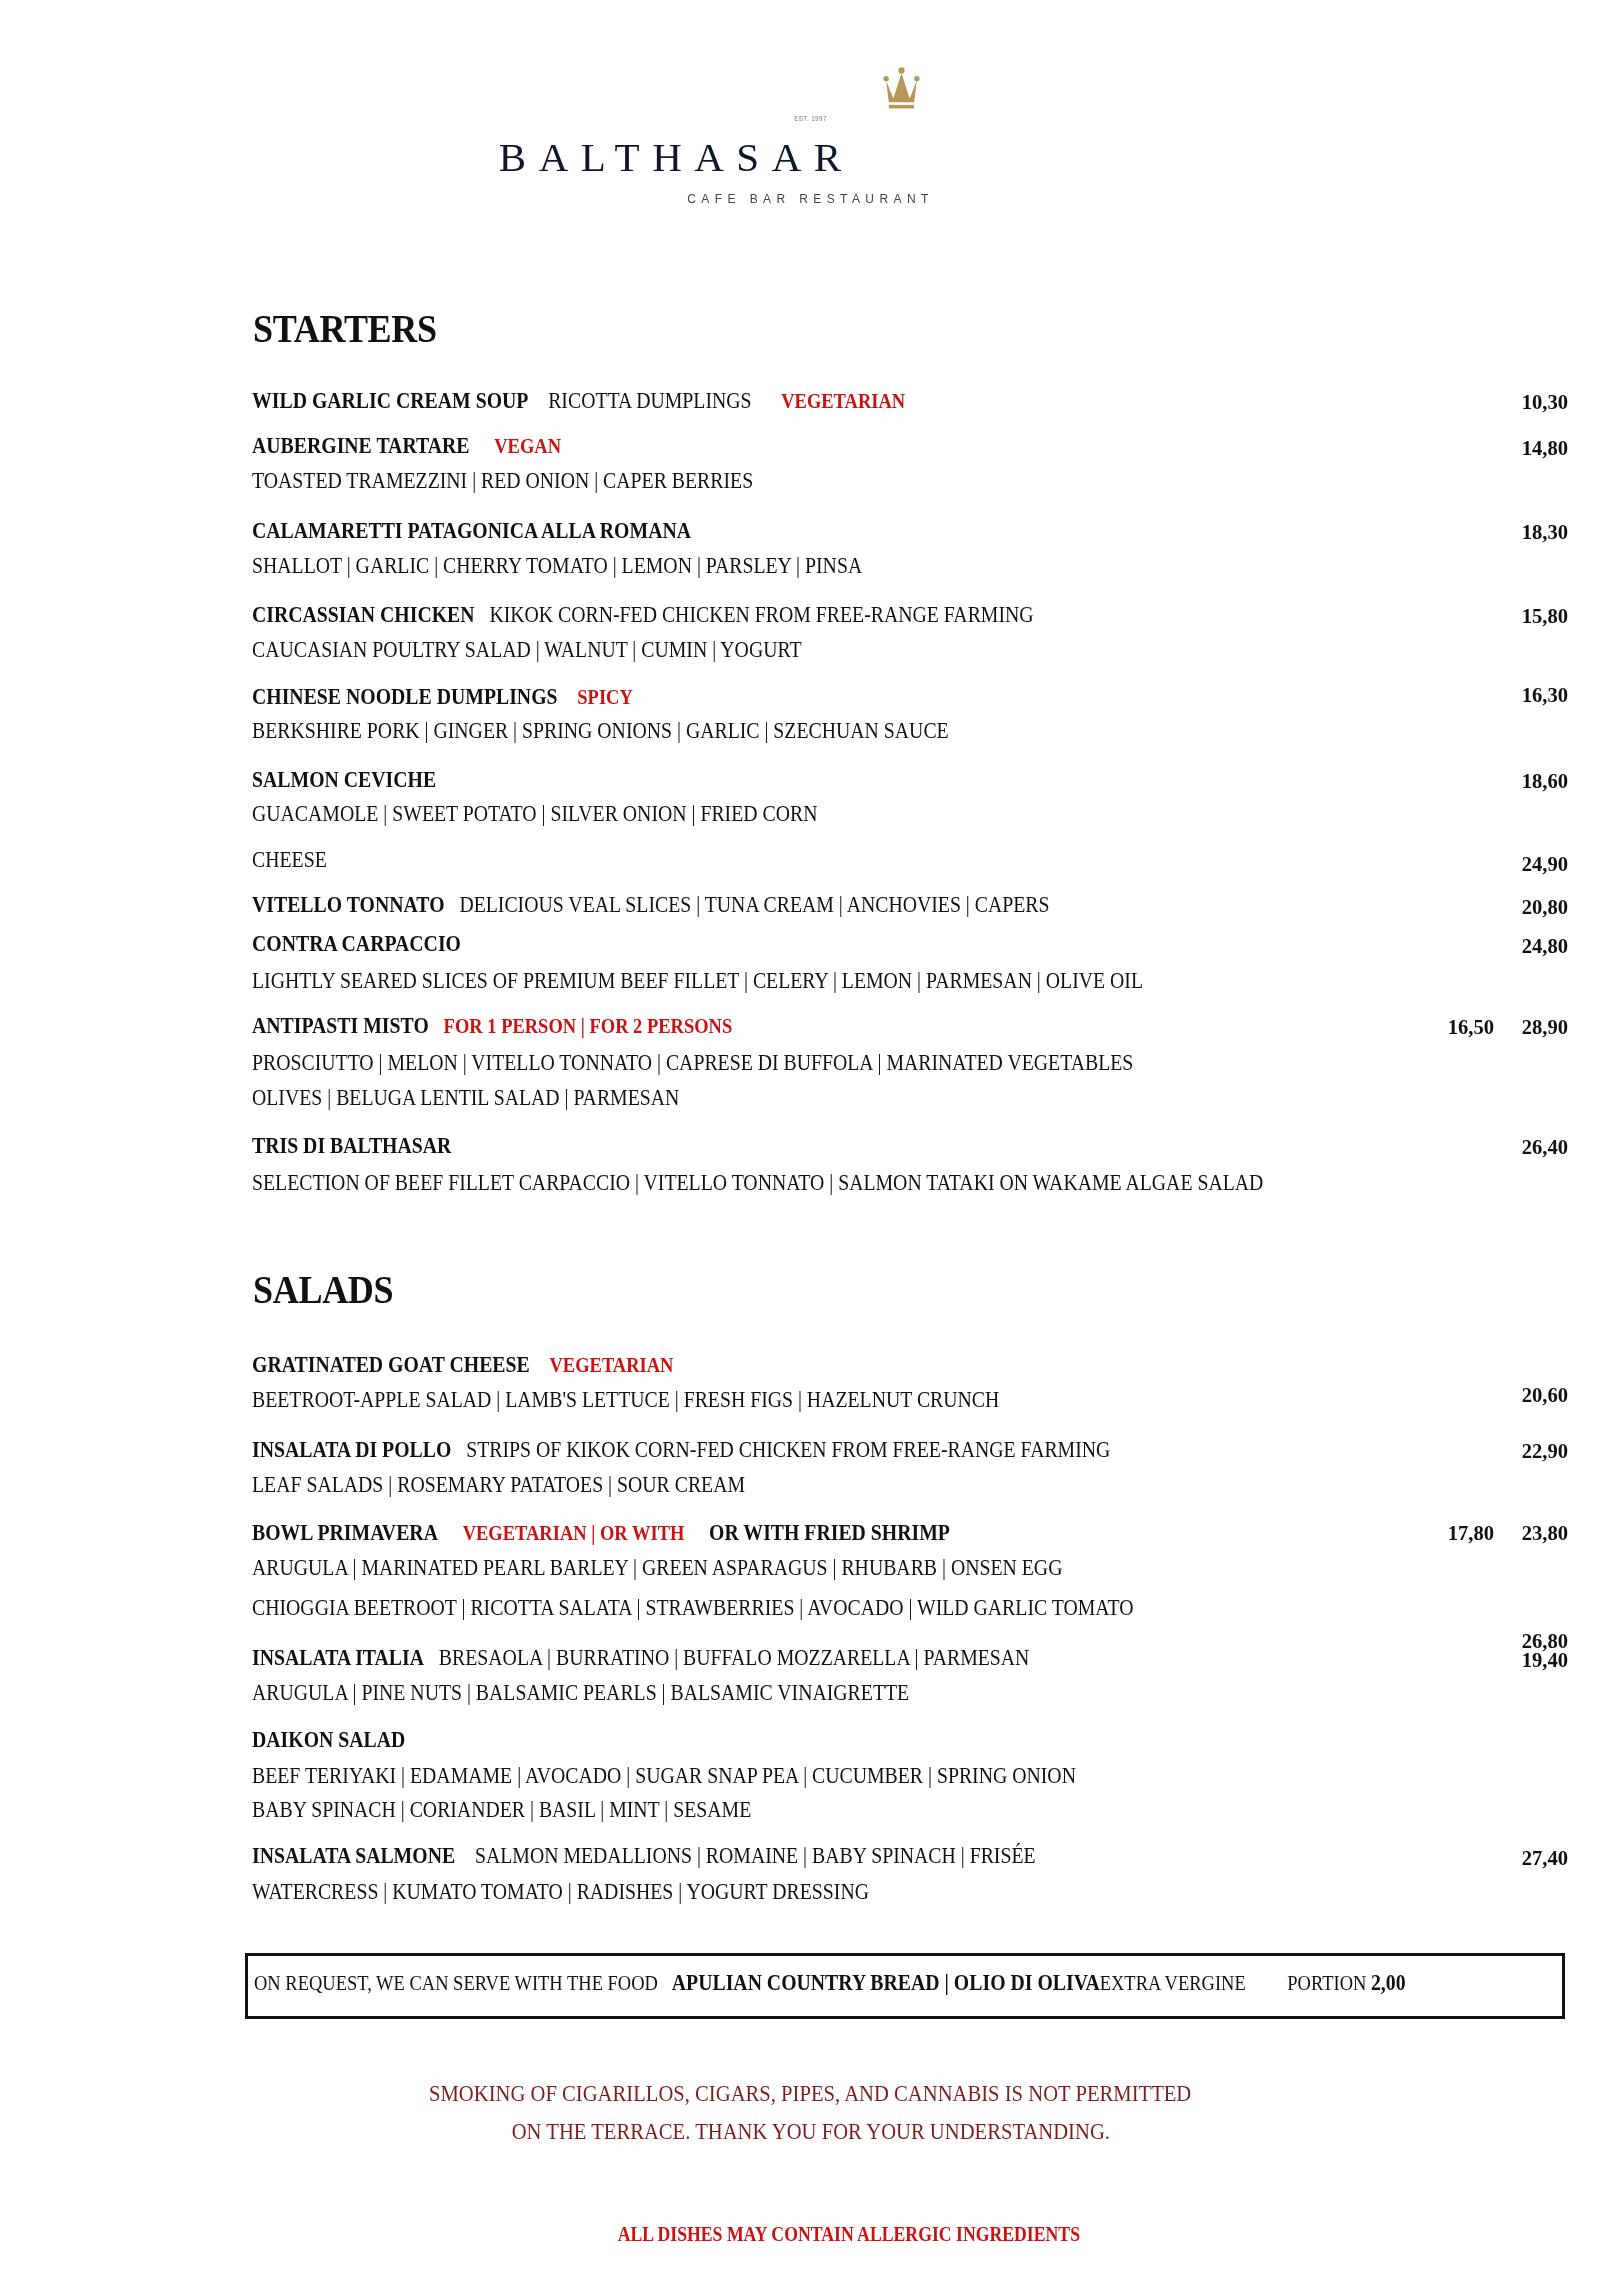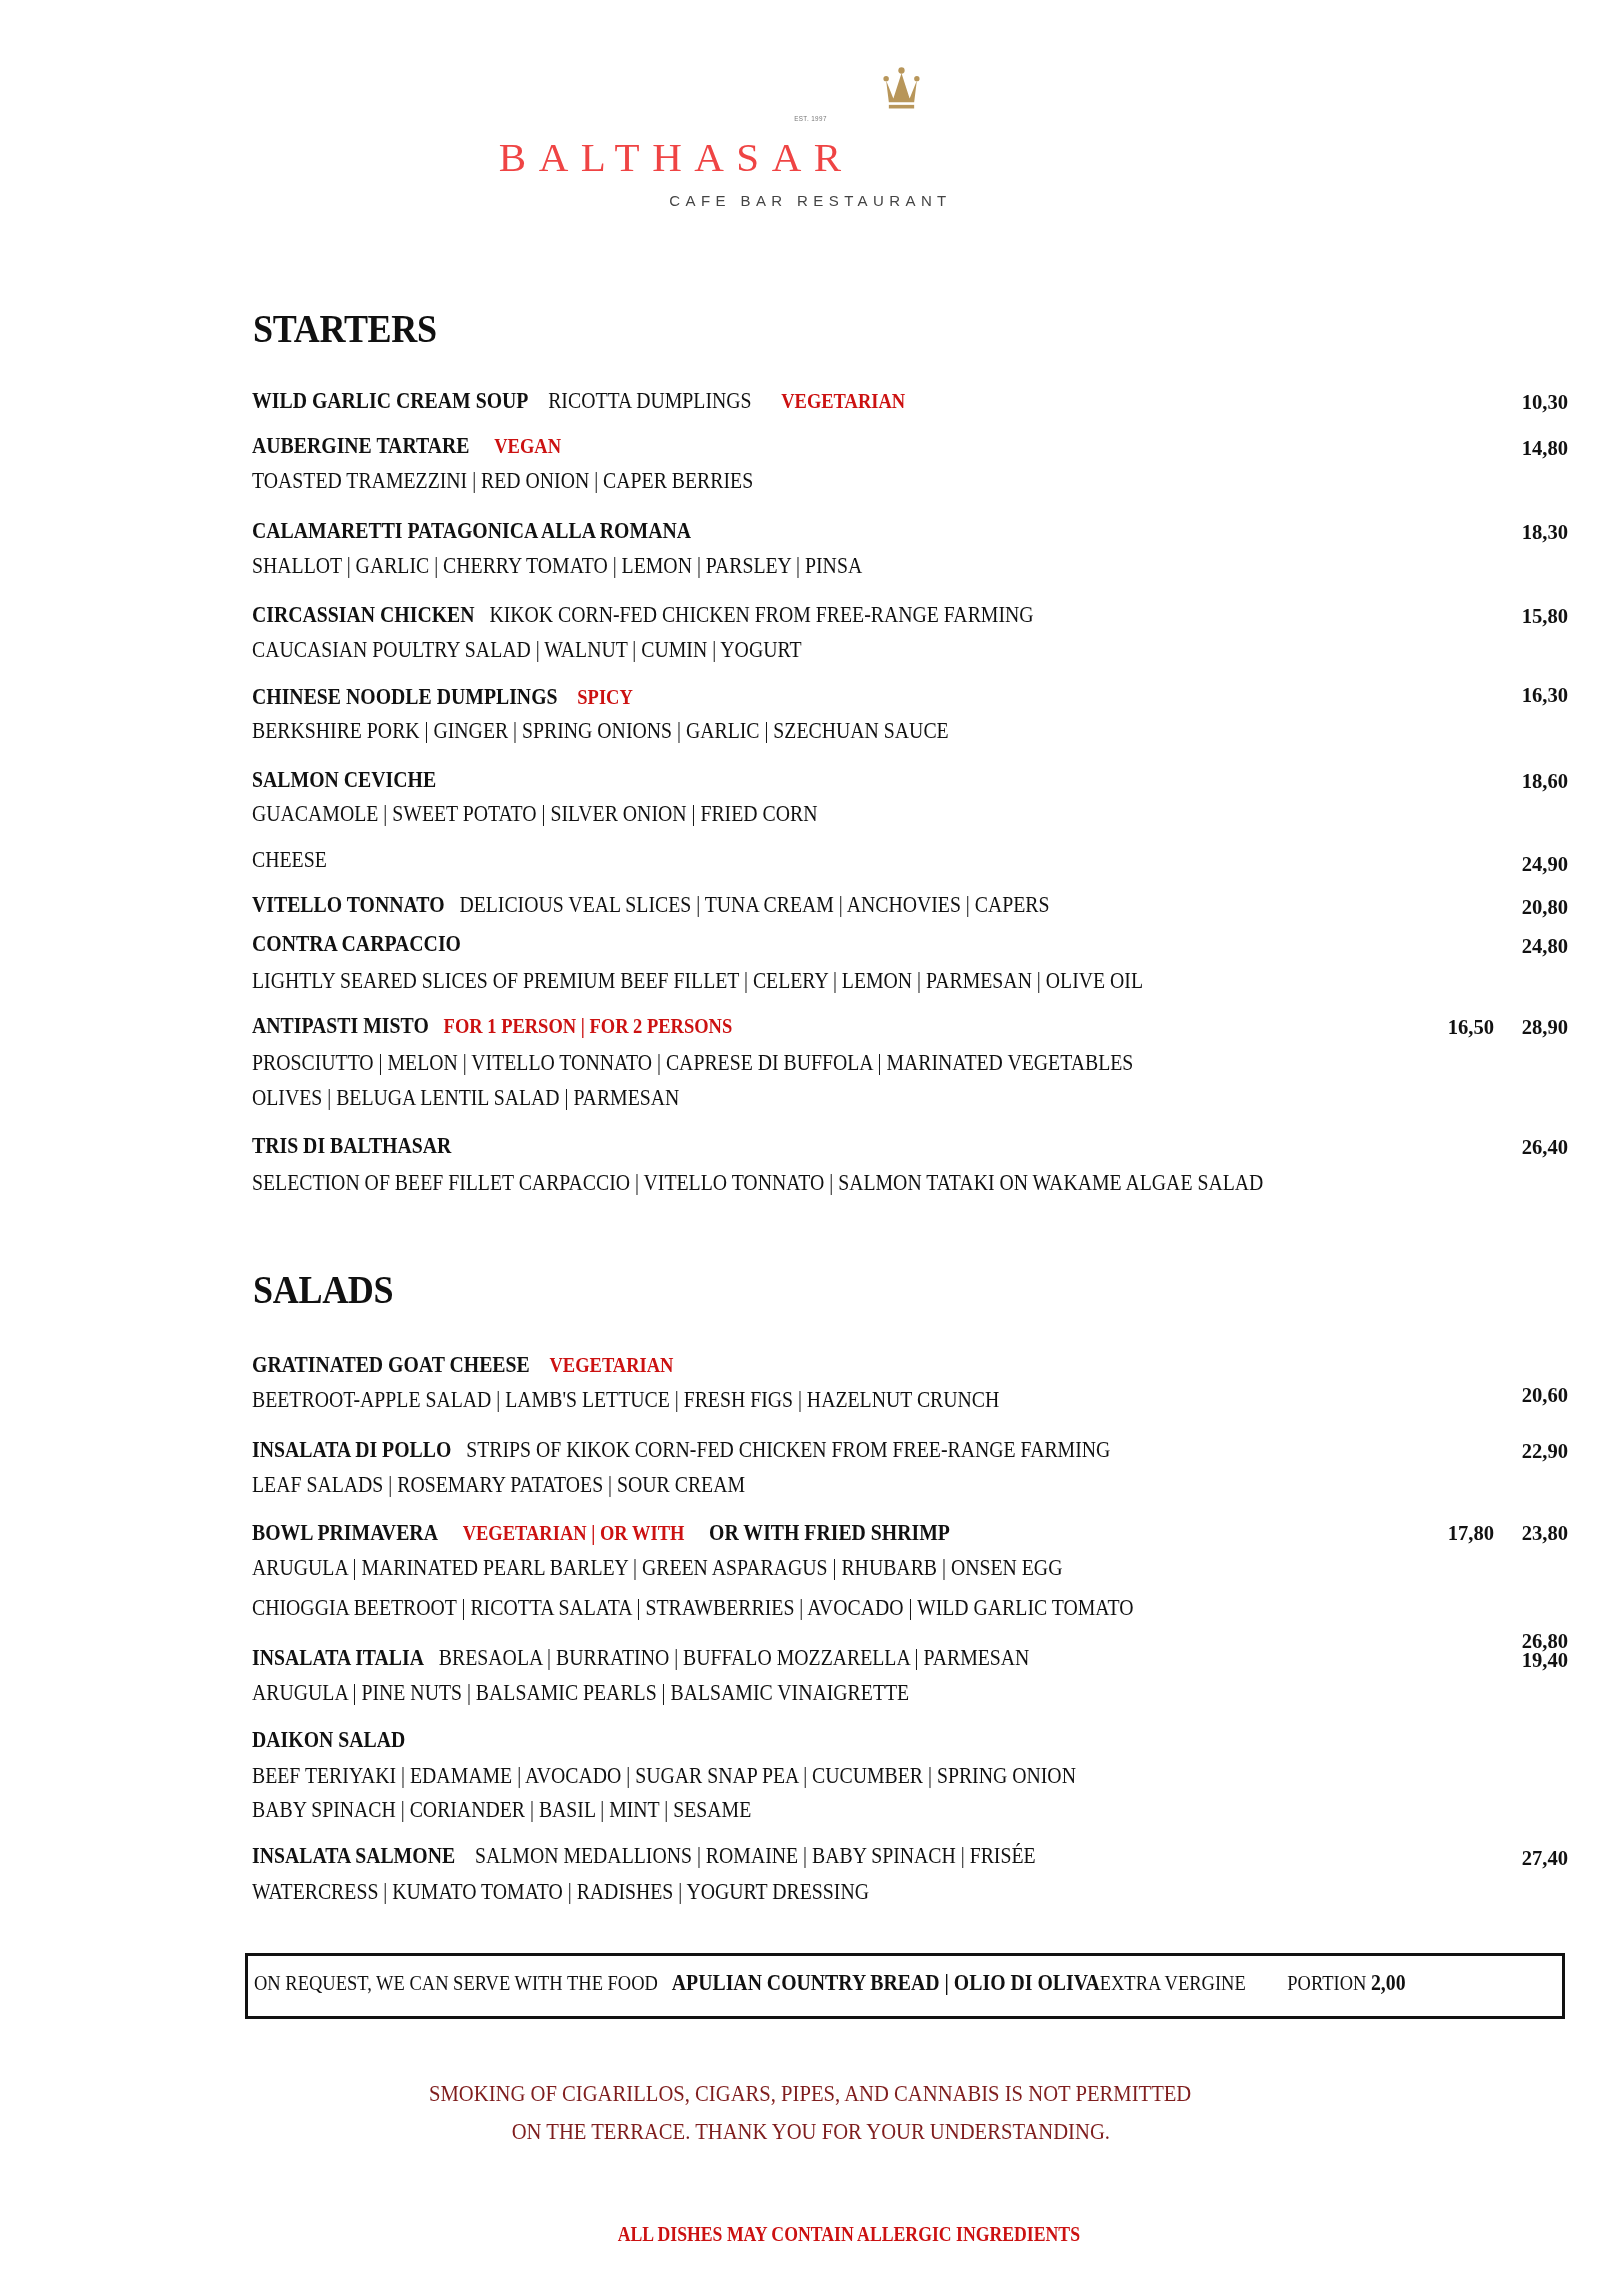--- a/index.html
+++ b/index.html
@@ -2,23 +2,23 @@
 <html style="font-size:14.3px"><head>
 <meta charset="utf-8">
 <style>
   html, body { margin: 0; padding: 0; background: #ffffff; }
   body { width: 1621px; height: 2293px; position: relative; overflow: hidden;
          font-family: "Liberation Serif", "DejaVu Serif", serif; color: #111111; }
   .crown { position: absolute; left: 878px; top: 66px; width: 47px; height: 47px; }
   .est { position: absolute; left: 0; width: 1621px; top: 115px; text-align: center;
          font-family: "Liberation Sans", sans-serif; font-size: 6.3px; color: #777; letter-spacing: 0.4px; }
   .brand { position: absolute; left: 0; width: 1340px; top: 133px; text-align: center;
-           font-size: 41px; letter-spacing: 12.5px; color: #ef4444; padding-left: 12.5px; box-sizing: border-box; }
+           font-size: 41px; letter-spacing: 12.5px; color: #0f172a; padding-left: 12.5px; box-sizing: border-box; }
   .tagline { position: absolute; left: 0; width: 1621px; top: 192px; text-align: center;
-             font-family: "Liberation Sans", sans-serif; font-size: 15px; letter-spacing: 5.4px; color: #444; }
+             font-family: "Liberation Sans", sans-serif; font-size: 12px; letter-spacing: 5.4px; color: #444; }
   .section-title { position: absolute; left: 253px; font-weight: bold; font-size: 41px;
                    transform: scaleX(0.88); transform-origin: left; letter-spacing: -0.4px; }
   .line { position: absolute; left: 252px; font-size: 23px; white-space: nowrap;
           transform: scaleX(0.86); transform-origin: left; }
   .name { font-weight: bold; }
   .tag { color: #cc1111; font-weight: bold; font-size: 21.5px; }
   .desc { font-weight: normal; }
   .price { position: absolute; font-weight: bold; font-size: 20.6px; white-space: nowrap; text-align: right; }
   .p-main { left: 1505px; width: 63px; }
   .p-alt { left: 1431px; width: 63px; }

